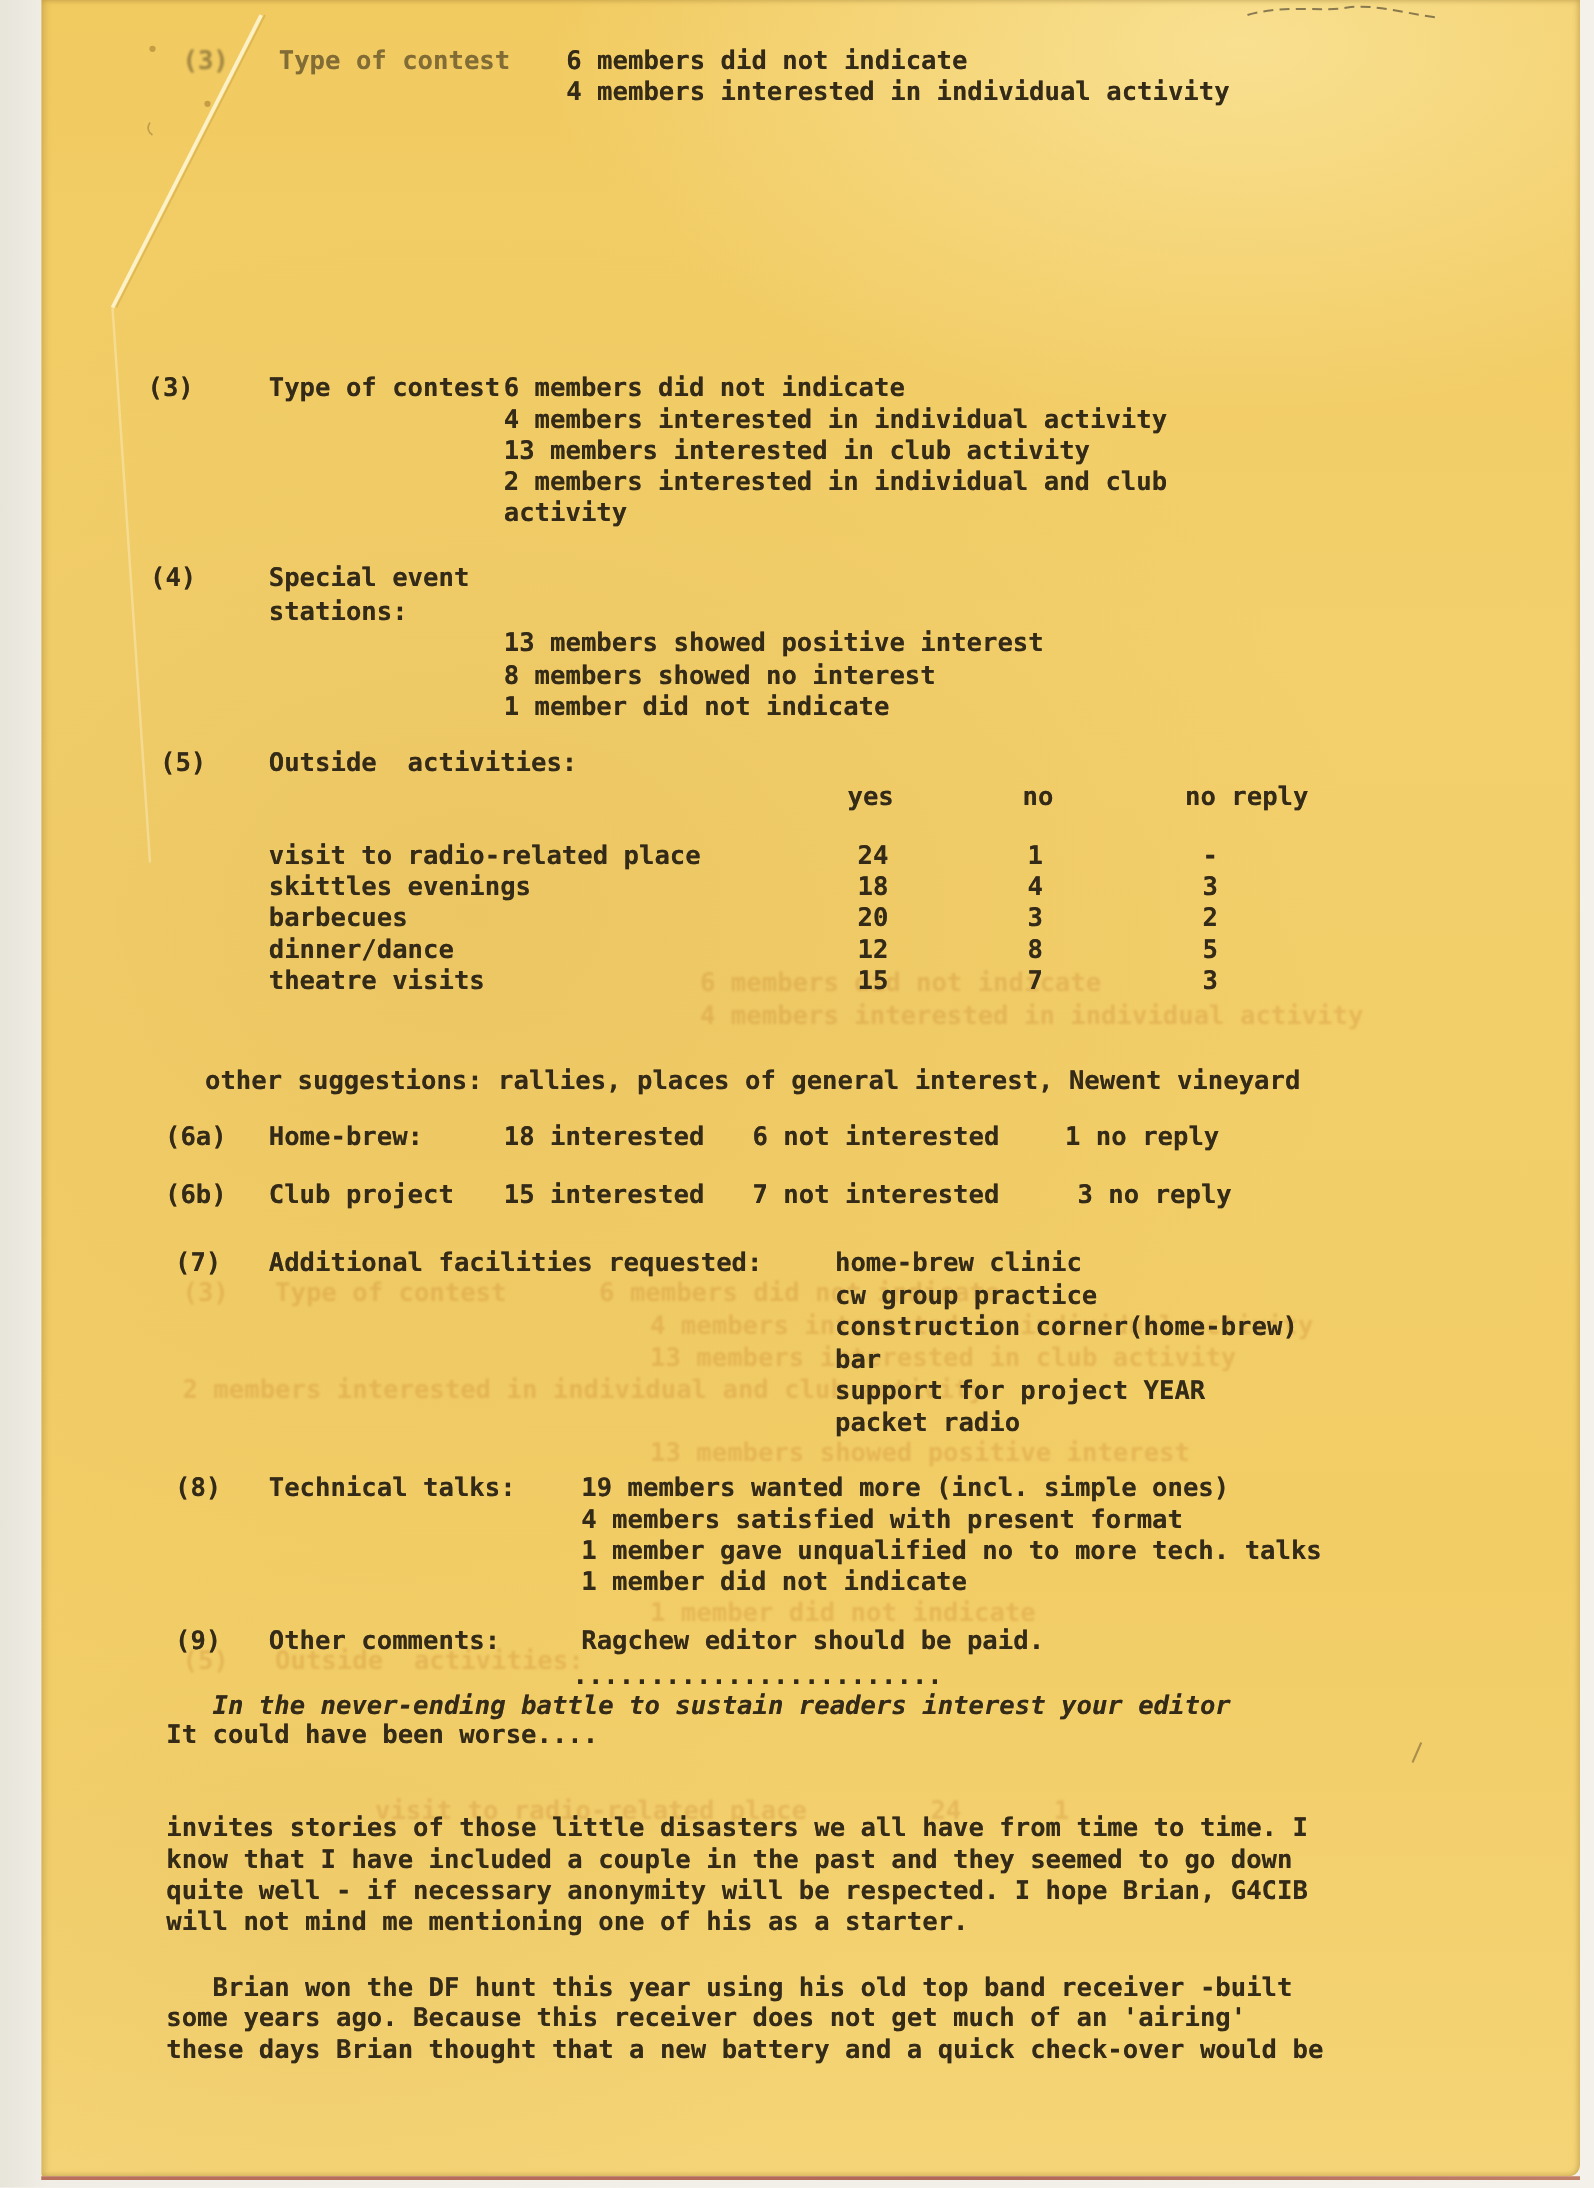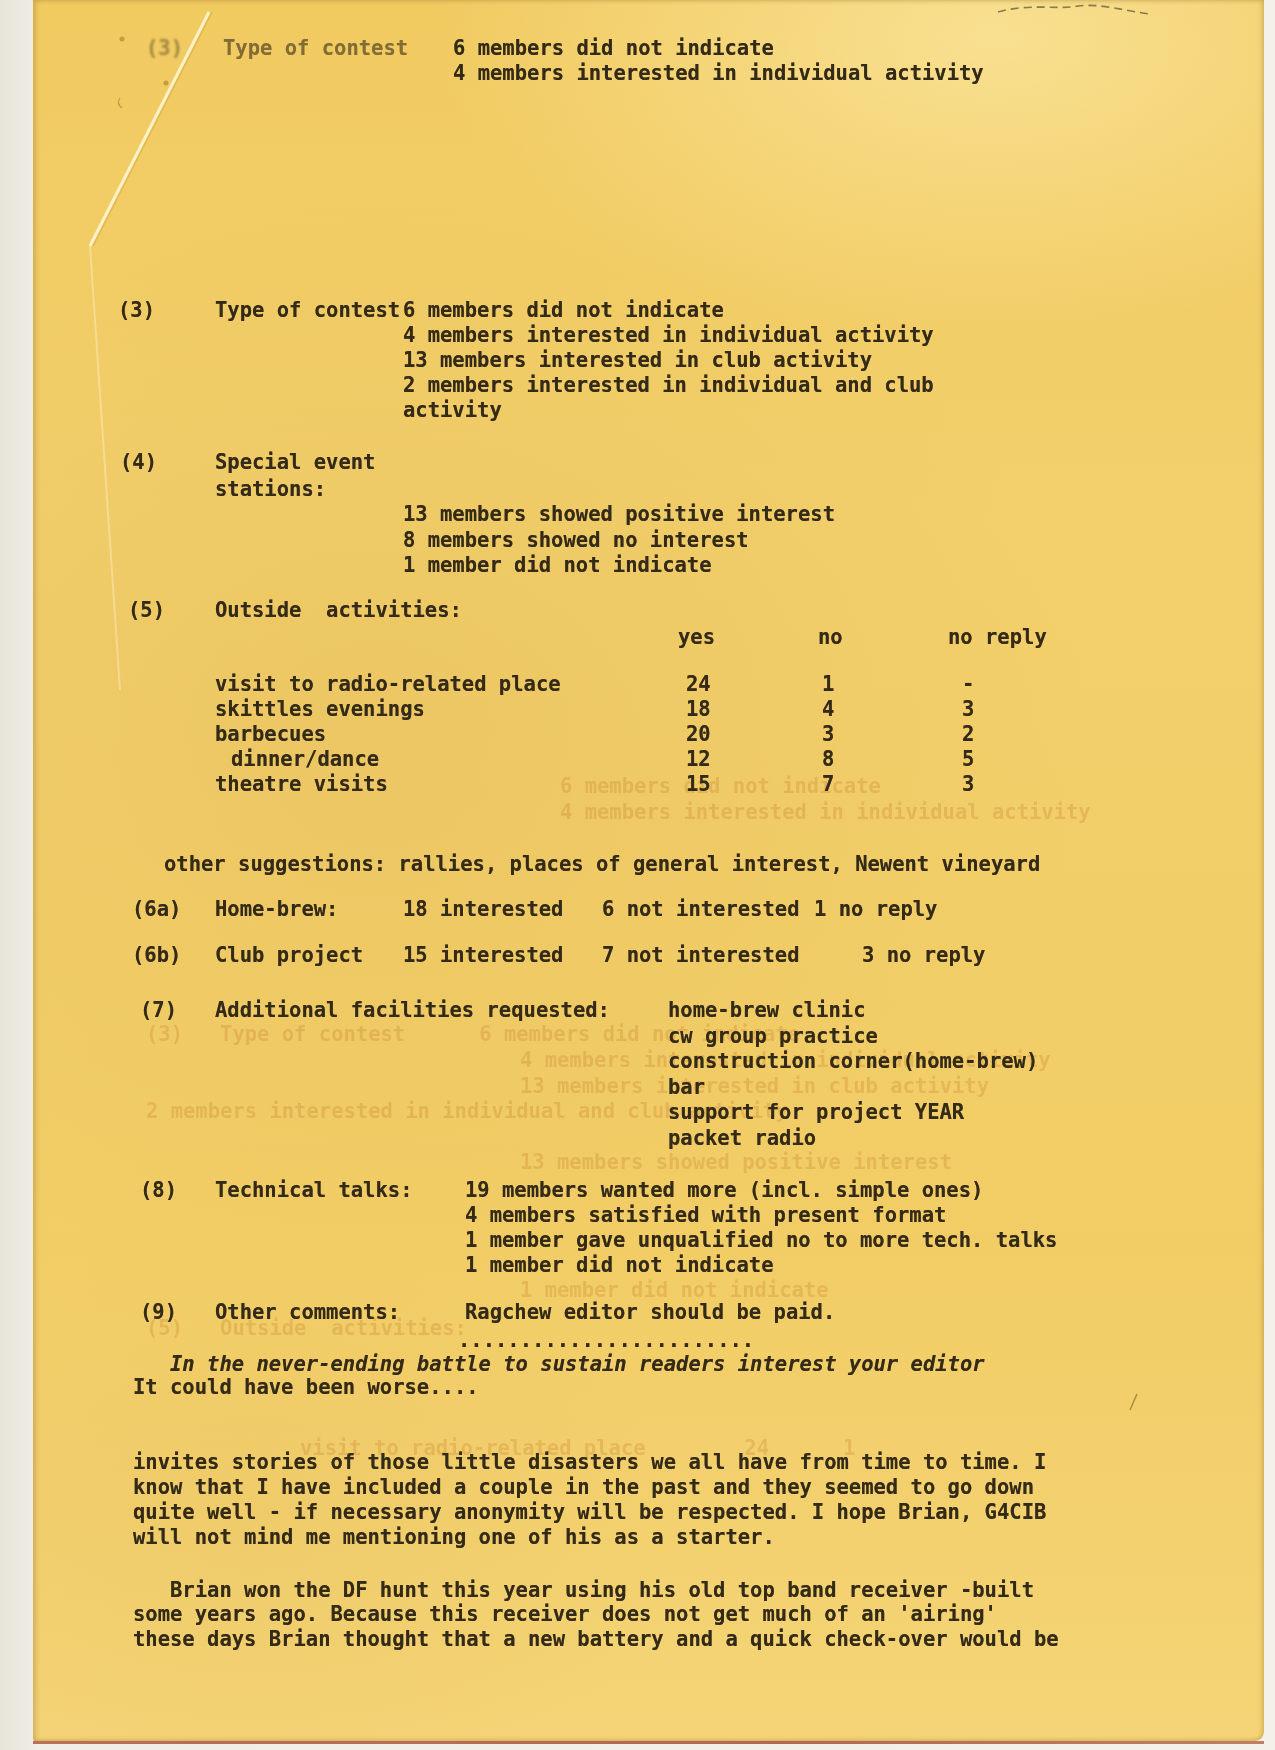--- a/index.html
+++ b/index.html
@@ -100,39 +100,39 @@
     <div class="t" style="left:822px;top:697px;">4</div>
     <div class="t" style="left:962px;top:697px;">3</div>
   </div>
   <div>
     <div class="t" style="left:215px;top:722px;">barbecues</div>
     <div class="t" style="left:686px;top:722px;">20</div>
     <div class="t" style="left:822px;top:722px;">3</div>
     <div class="t" style="left:962px;top:722px;">2</div>
   </div>
   <div>
-    <div class="t" style="left:231px;top:747px;">dinner/dance</div>
+    <div class="t" style="left:215px;top:747px;">dinner/dance</div>
     <div class="t" style="left:686px;top:747px;">12</div>
     <div class="t" style="left:822px;top:747px;">8</div>
     <div class="t" style="left:962px;top:747px;">5</div>
   </div>
   <div>
     <div class="t" style="left:215px;top:772px;">theatre visits</div>
     <div class="t" style="left:686px;top:772px;">15</div>
     <div class="t" style="left:822px;top:772px;">7</div>
     <div class="t" style="left:962px;top:772px;">3</div>
   </div>
 
   <div class="t" style="left:164px;top:852px;">other suggestions: rallies, places of general interest, Newent vineyard</div>
 
   <div class="t" style="left:132px;top:897px;">(6a)</div>
   <div class="t" style="left:215px;top:897px;">Home-brew:</div>
   <div class="t" style="left:403px;top:897px;">18 interested</div>
   <div class="t" style="left:602px;top:897px;">6 not interested</div>
-  <div class="t" style="left:814px;top:897px;">1 no reply</div>
+  <div class="t" style="left:852px;top:897px;">1 no reply</div>
 
   <div class="t" style="left:132px;top:943px;">(6b)</div>
   <div class="t" style="left:215px;top:943px;">Club project</div>
   <div class="t" style="left:403px;top:943px;">15 interested</div>
   <div class="t" style="left:602px;top:943px;">7 not interested</div>
   <div class="t" style="left:862px;top:943px;">3 no reply</div>
 
   <div class="t" style="left:140px;top:998px;">(7)</div>
   <div class="t" style="left:215px;top:998px;">Additional facilities requested:</div>
   <div class="t" style="left:668px;top:998px;">home-brew clinic</div>

